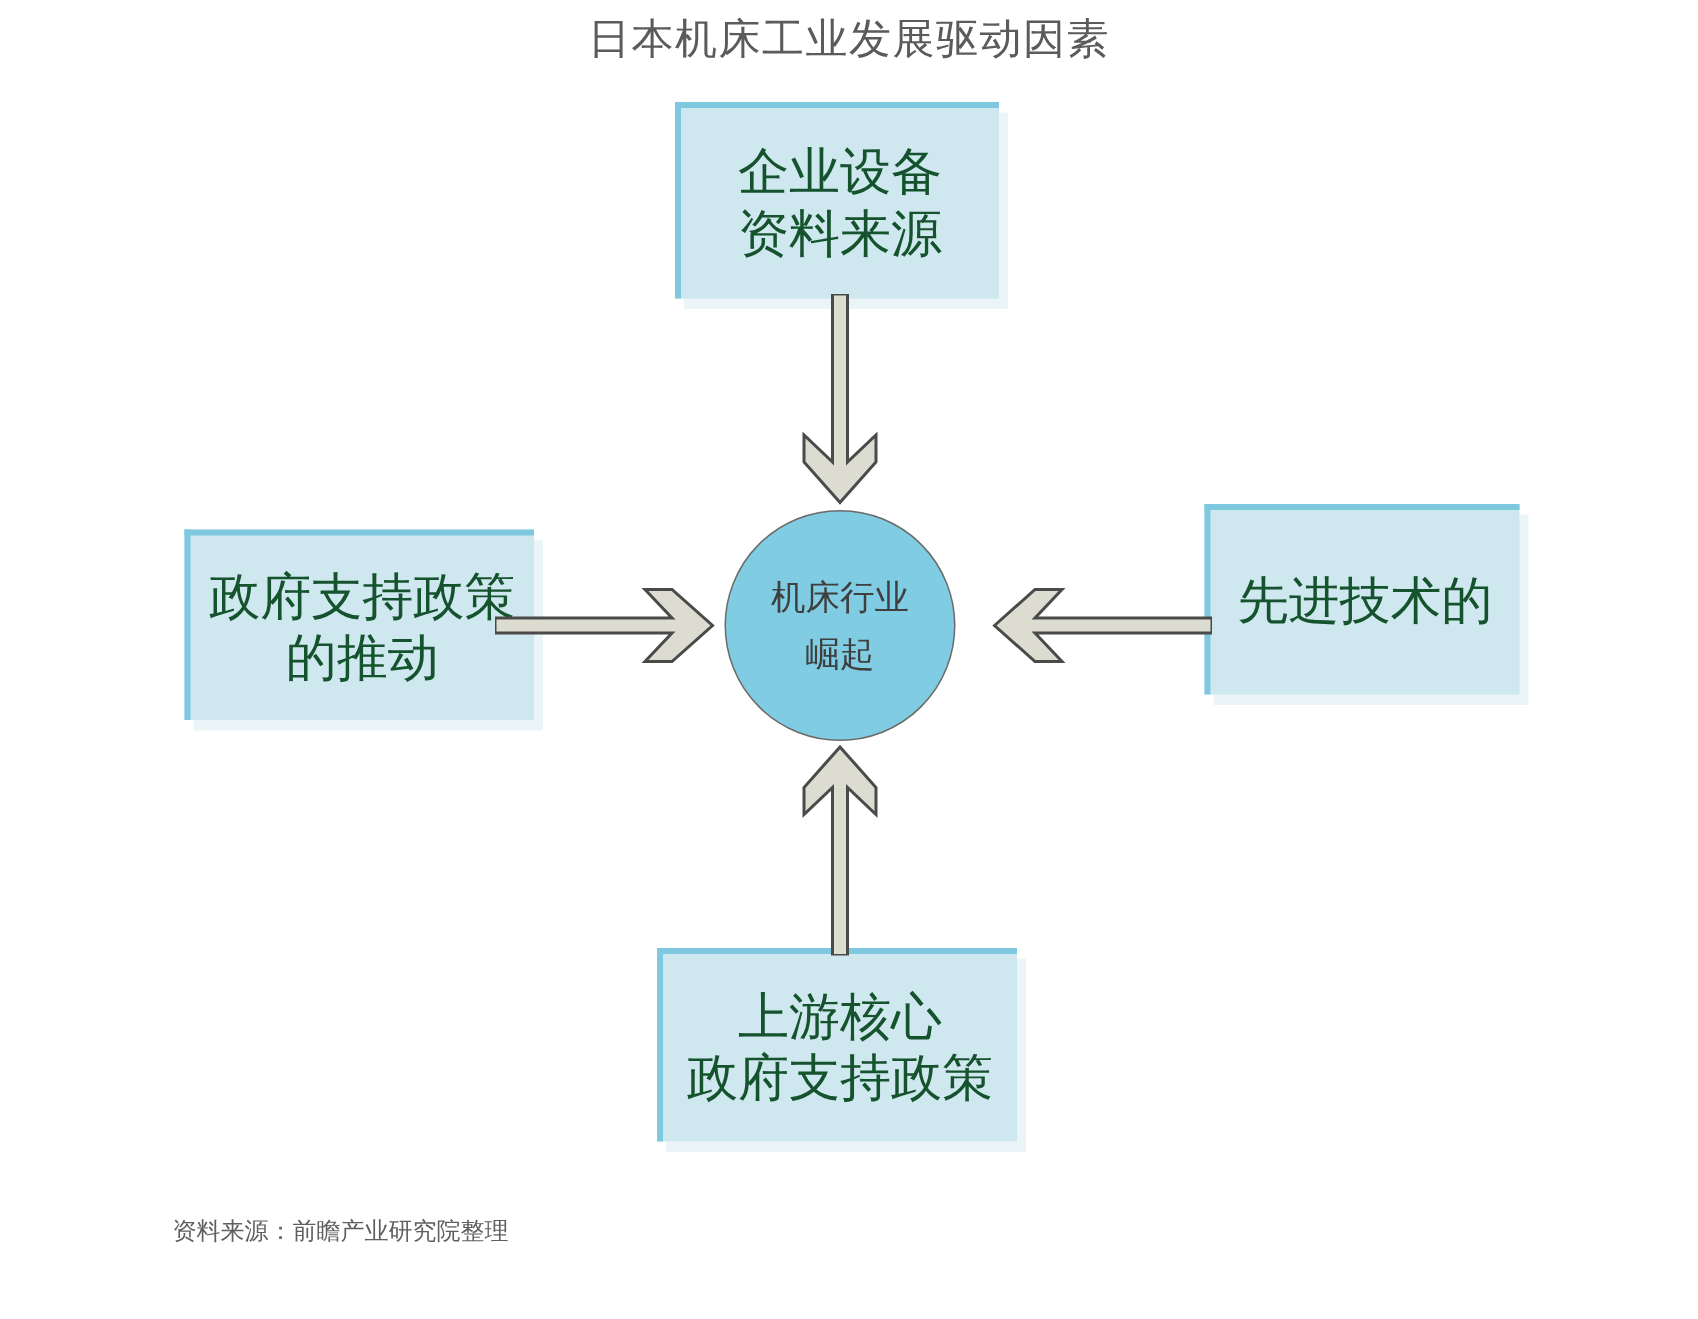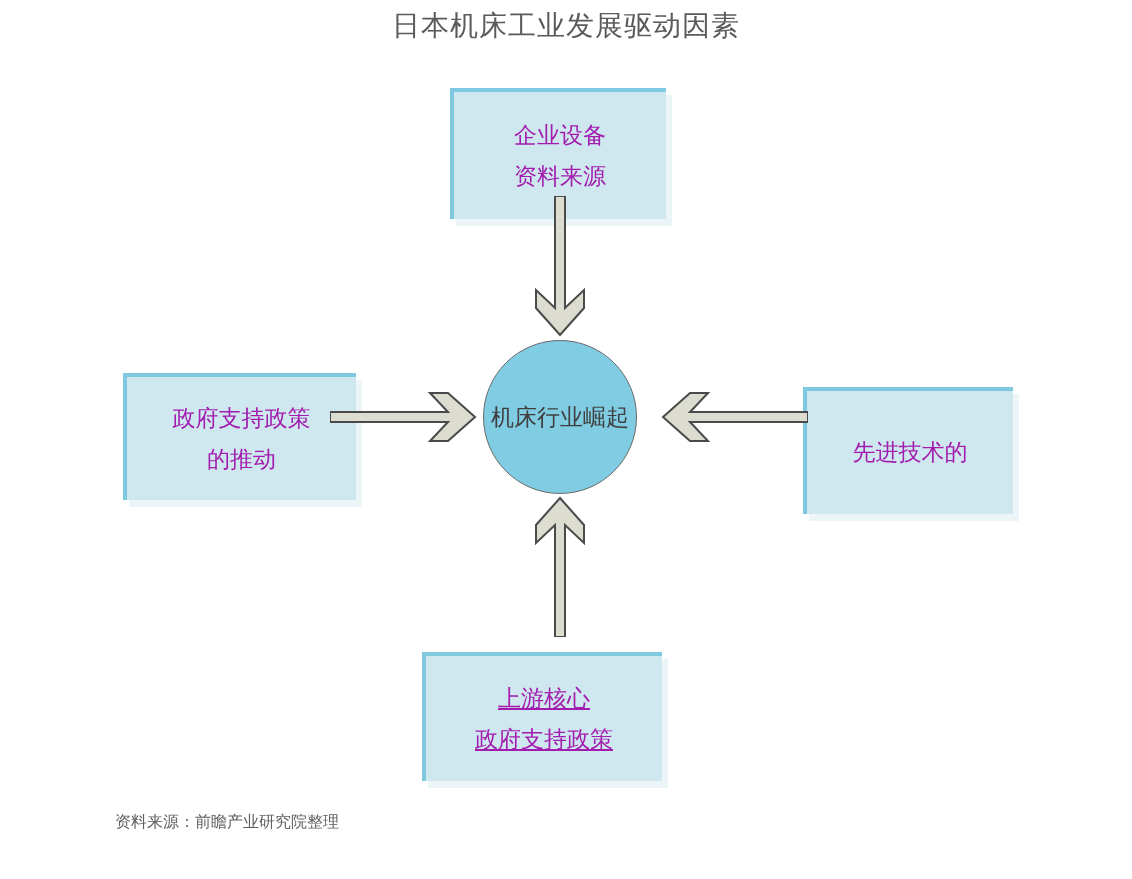--- a/index.html
+++ b/index.html
@@ -39,47 +39,46 @@
     background: #cfe7ee;
     border-top: 4px solid #7fc9e0;
     border-left: 4px solid #7fc9e0;
     border-right: 0;
     border-bottom: 0;
     box-shadow: 6px 7px 0 0 rgba(205, 231, 238, 0.40);
     display: flex;
     flex-direction: column;
     align-items: center;
     justify-content: center;
-    color: #a21caf;
-    font-size: 23px;
+    color: #14532d;
+    font-size: 34px;
     line-height: 41px;
     text-align: center;
     white-space: nowrap;
-    margin-top: 20px;
   }
   .node-box .line { display: block; }
 
   #box-top    { left: 450px; top: 68px;  width: 216px; height: 131px; }
   #box-left   { left: 123px; top: 353px; width: 233px; height: 127px; }
-  #box-right  { left: 803px; top: 367px; width: 210px; height: 127px; }
-  #box-bottom { left: 422px; top: 632px; width: 240px; height: 129px; text-decoration: underline; }
+  #box-right  { left: 803px; top: 336px; width: 210px; height: 127px; }
+  #box-bottom { left: 438px; top: 632px; width: 240px; height: 129px; }
 
   
   #center-circle {
     position: absolute;
     left: 483px;
     top: 340px;
     width: 154px;
     height: 154px;
     box-sizing: border-box;
     border-radius: 50%;
     background: #7fcce3;
     border: 1px solid #6a6a6a;
     display: flex;
-    flex-direction: row;
+    flex-direction: column;
     align-items: center;
     justify-content: center;
     color: #3f3f3f;
     font-size: 23px;
     line-height: 38px;
     text-align: center;
     white-space: nowrap;
     z-index: 4;
   }
   #center-circle .line { display: block; }

